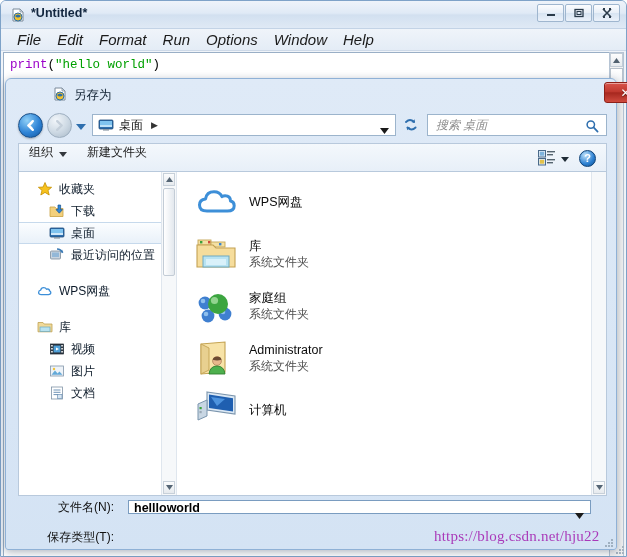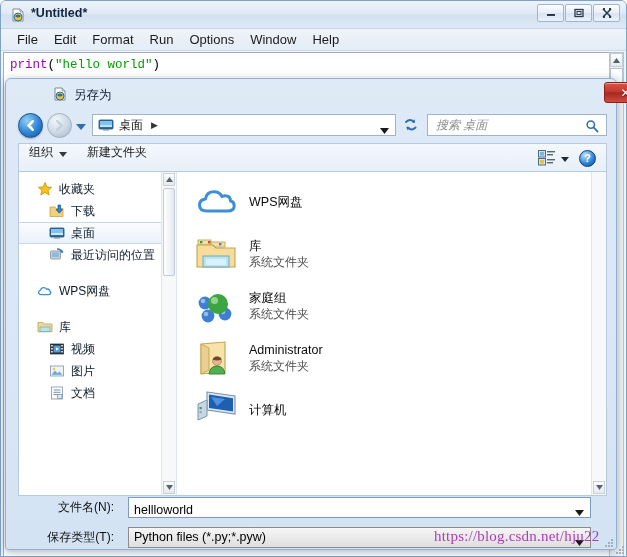--- a/index.html
+++ b/index.html
@@ -45,21 +45,21 @@
   .wincontrol svg{display:block;}
 
   #idle-menubar{
     position:absolute;left:0;top:28px;width:627px;height:22px;
     background:linear-gradient(to bottom,#eff4fa,#e4ecf6);
     border-bottom:1px solid #cdd9e8;
     box-sizing:border-box;
     display:flex;align-items:center;padding-left:8px;
   }
   .menu-item{
-    padding:17px 8px;color:#1b1b1b;font-size:13px;white-space:nowrap;
+    padding:17px 8px;color:#1b1b1b;font-size:15px;white-space:nowrap;font-style:italic;
   }
 
   #idle-text-area{
     position:absolute;left:2px;top:51px;width:608px;height:505px;
     background:#ffffff;border:1px solid #9aafc6;box-sizing:border-box;
   }
   #code-line{
     position:absolute;left:6px;top:5px;
     font-family:"Liberation Mono","DejaVu Sans Mono",monospace;
     font-size:12.5px;white-space:pre;
@@ -229,23 +229,23 @@
   }
 
   
   #form-area{position:absolute;left:12px;top:417px;width:589px;height:58px;}
   .form-row{position:absolute;left:0;height:22px;display:flex;align-items:center;}
   .form-label{
     width:110px;text-align:right;font-size:12px;color:#111;
     padding-right:14px;box-sizing:border-box;white-space:nowrap;
   }
   #filename-input{
-    width:463px;height:21px;background:#ffffff;
+    width:463px;height:14px;background:#ffffff;
     border:1px solid #7a9cc0;box-sizing:border-box;
-    display:flex;align-items:flex-end;position:relative;
+    display:flex;align-items:flex-start;position:relative;font-weight:bold;
   }
   #filename-value{margin-left:5px;font-size:12.5px;color:#000;}
   #filetype-combo{
     width:463px;height:21px;
     background:linear-gradient(to bottom,#f6f6f6,#dedede);
     border:1px solid #8c8c8c;box-sizing:border-box;
     display:flex;align-items:center;position:relative;
   }
   #filetype-value{margin-left:5px;font-size:12.5px;color:#000;}
   .combo-caret{position:absolute;right:6px;top:7px;}
@@ -677,28 +677,20 @@
         <span id="filename-value">hellloworld</span>
         <span class="combo-caret">
           <svg width="9" height="6" viewBox="0 0 9 6">
               <path d="M0 0 L9 0 L4.5 6 Z" fill="#1a1a1a"></path>
             </svg>
         </span>
       </div>
     </div>
     <div class="form-row" style="top:30px;">
       <span class="form-label">保存类型(T):</span>
-      <div id="filetype-combo">
-        <span id="filetype-value">Python files (*.py;*.pyw)</span>
-        <span class="combo-caret">
-          <svg width="9" height="6" viewBox="0 0 9 6">
-              <path d="M0 0 L9 0 L4.5 6 Z" fill="#1a1a1a"></path>
-            </svg>
-        </span>
-      </div>
     </div>
   </div>
 
   <div id="dialog-grip">
     <svg width="13" height="13" viewBox="0 0 13 13">
       <g fill="#9fb0c0">
         <rect x="8" y="8" width="2" height="2"></rect>
           <rect x="5" y="11" width="2" height="2"></rect>
         <rect x="8" y="11" width="2" height="2"></rect>
           <rect x="11" y="11" width="2" height="2"></rect>

